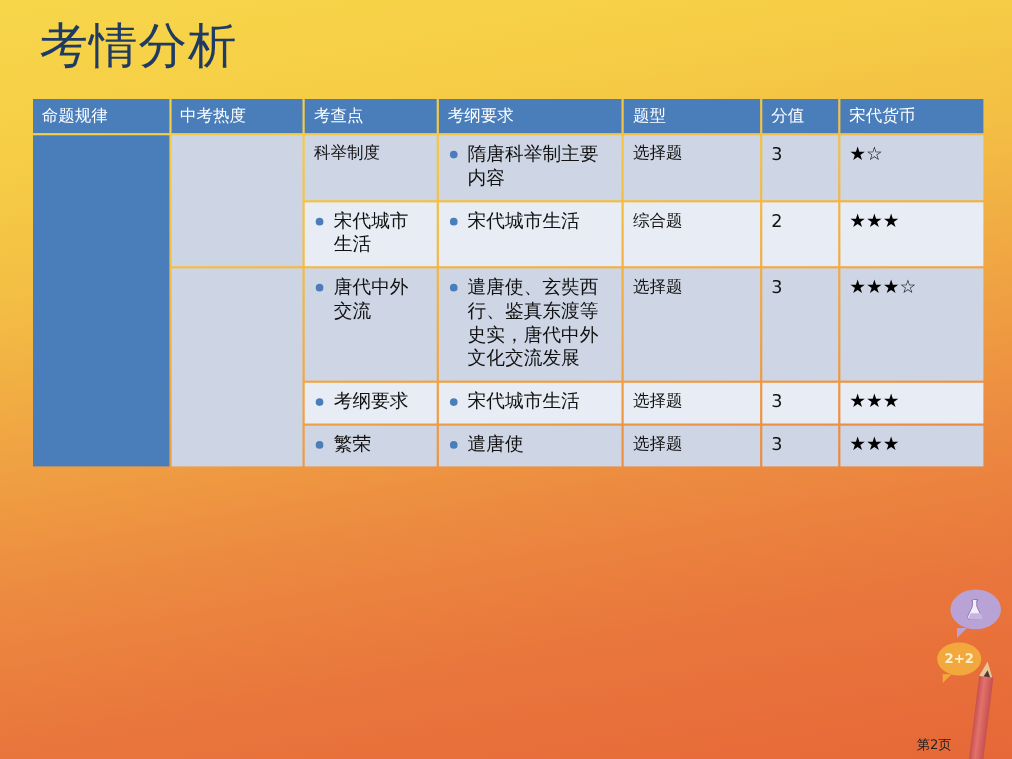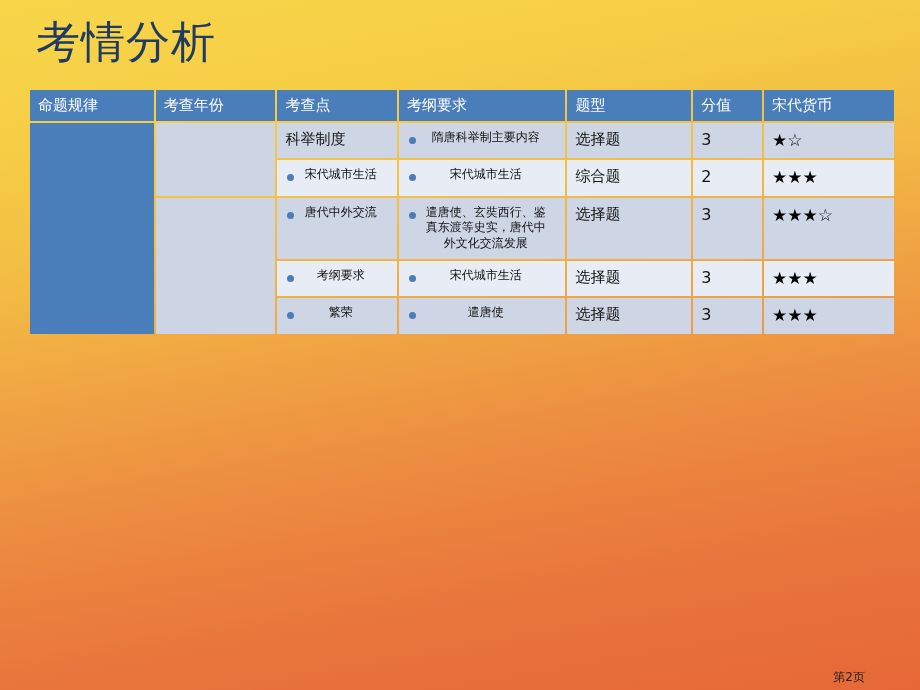--- a/index.html
+++ b/index.html
@@ -172,23 +172,22 @@
   .bullet-dot {
     flex: 0 0 auto;
     width: 7px;
     height: 7px;
     border-radius: 50%;
     background: #4A7EBB;
     margin: 7px 9px 0 2px;
   }
   .bullet-text {
     flex: 1 1 auto;
-    font-size: 12px;
+    font-size: 17px;
     line-height: 1.28;
-    text-align: center;
   }
   .plain-text {
     font-size: 15px;
     line-height: 1.3;
   }
   .stars {
     font-size: 17px;
     letter-spacing: 0px;
     color: #000000;
     line-height: 1.2;
@@ -220,21 +219,21 @@
       <col style="width:118px">
       <col style="width:118px">
       <col style="width:164px">
       <col style="width:122px">
       <col style="width:68px">
       <col style="width:128px">
     </colgroup>
     <thead>
       <tr>
         <th>命题规律</th>
-        <th>考查年份</th>
+        <th>中考热度</th>
         <th>考查点</th>
         <th>考纲要求</th>
         <th>题型</th>
         <th>分值</th>
         <th>宋代货币</th>
       </tr>
     </thead>
     <tbody>
 
       <tr class="shade-a">
@@ -352,16 +351,30 @@
         <td class="data">
           <div class="score">3</div>
         </td>
         <td class="data">
           <div class="stars">★★★</div>
         </td>
       </tr>
     </tbody>
   </table>
 
+  <div class="deco">
+    <div class="pencil"></div>
+    <div class="bubble bubble-purple">
+      <div class="flask-icon">
+        <svg width="16" height="20" viewBox="0 0 16 20" aria-hidden="true">
+          <path d="M6 1 h4 v1 h-1 v5.2 l4.3 9.1 a2 2 0 0 1 -1.8 2.7 h-9 a2 2 0 0 1 -1.8 -2.7 l4.3 -9.1 v-5.2 h-1 z" fill="#F3EDF9" stroke="#8E79B0" stroke-width="0.9"></path>
+          <path d="M3.4 13.5 h9.2 l1.6 3.4 a1.6 1.6 0 0 1 -1.5 2.2 h-9.4 a1.6 1.6 0 0 1 -1.5 -2.2 z" fill="#C7B4E0"></path>
+        </svg>
+      </div>
+    </div>
+    <div class="bubble bubble-orange">
+      <div class="bubble-label">2+2</div>
+    </div>
+  </div>
 
   <div id="page-number">第2页</div>
 
 </div>
 
 </body></html>

